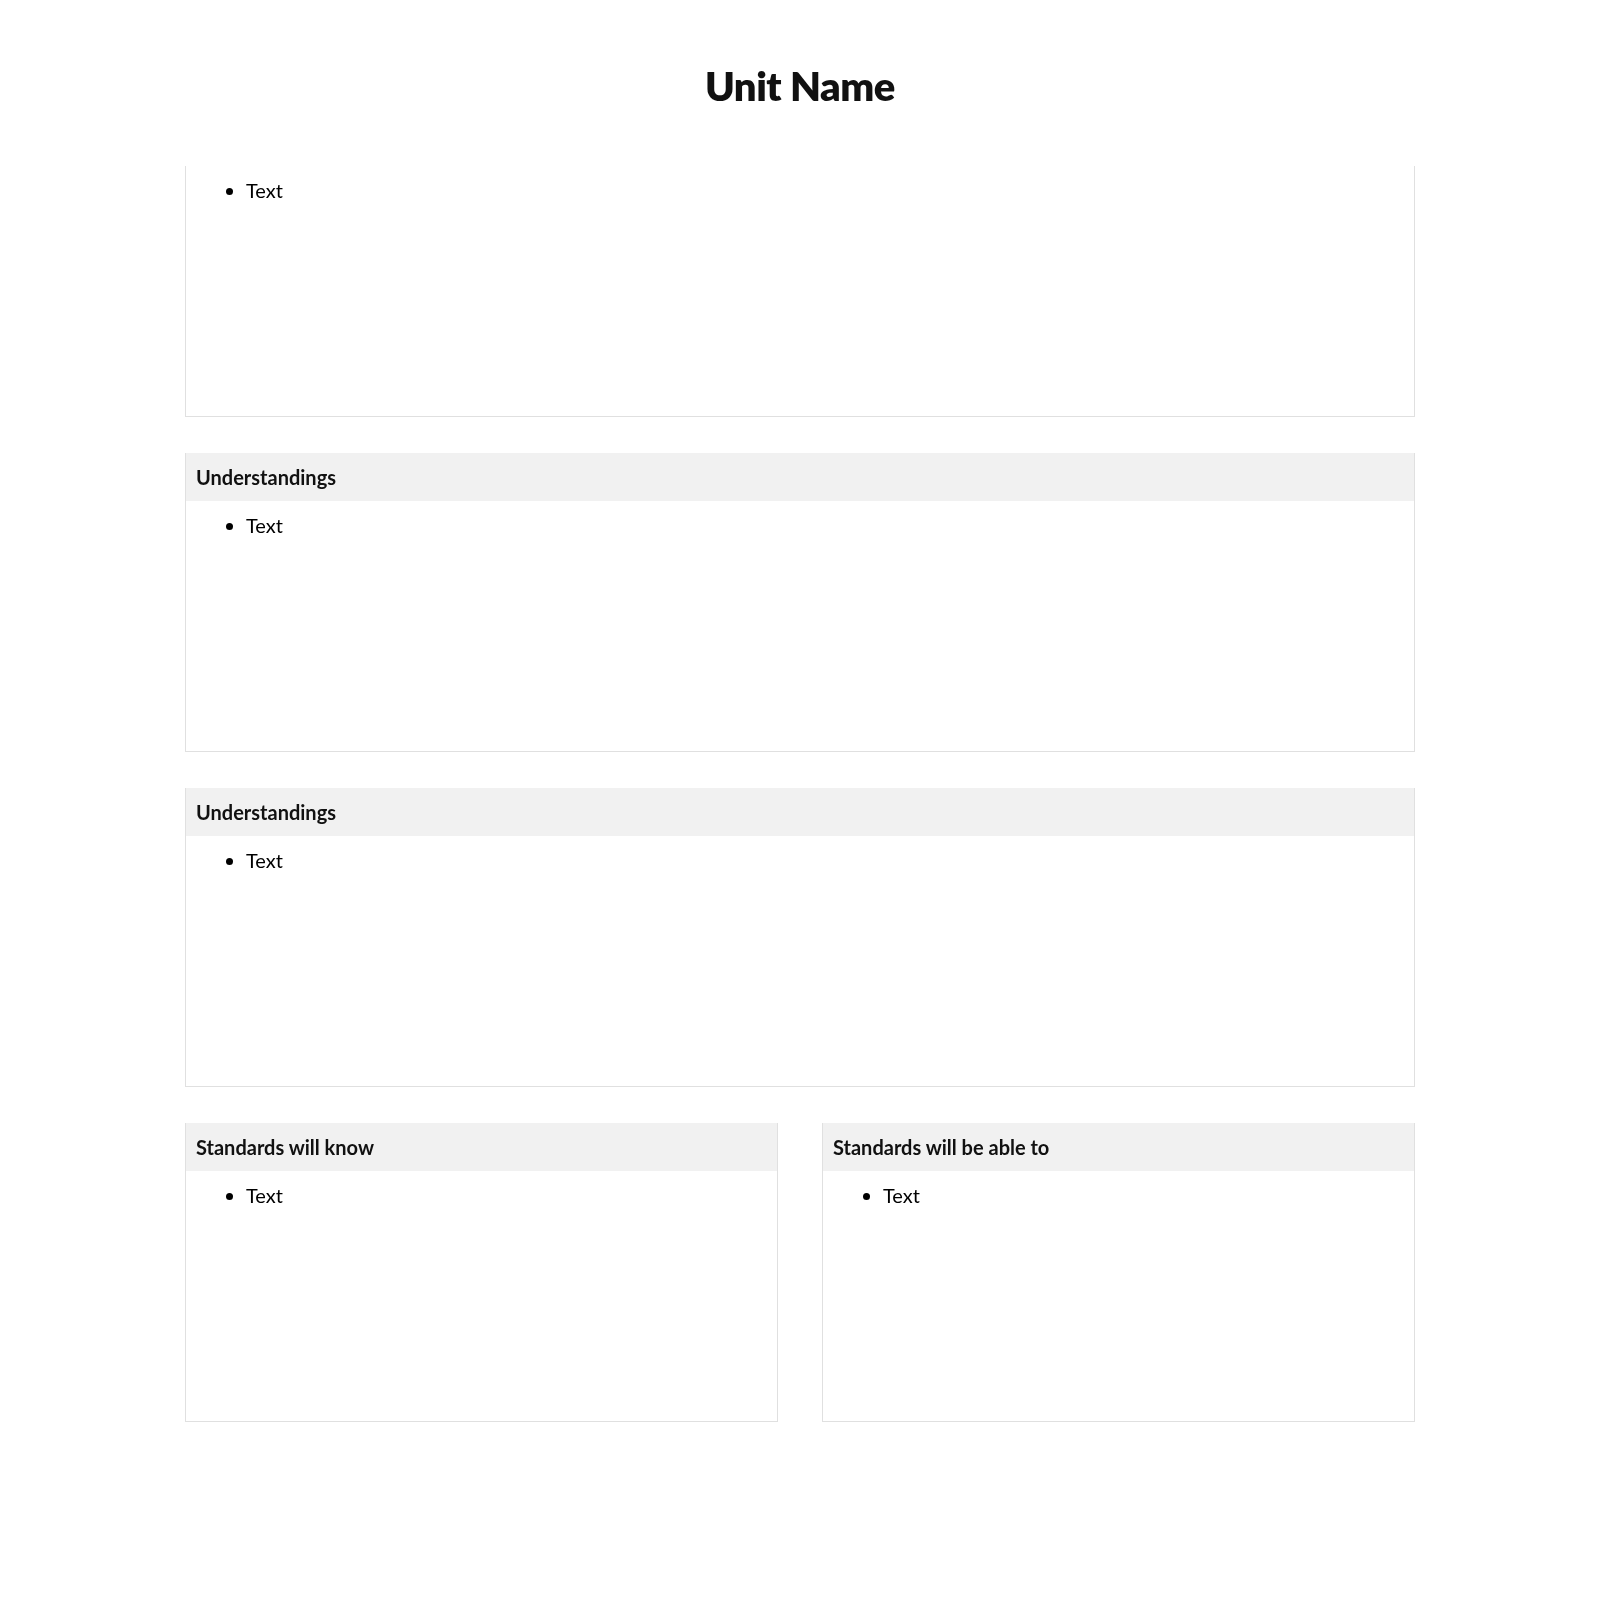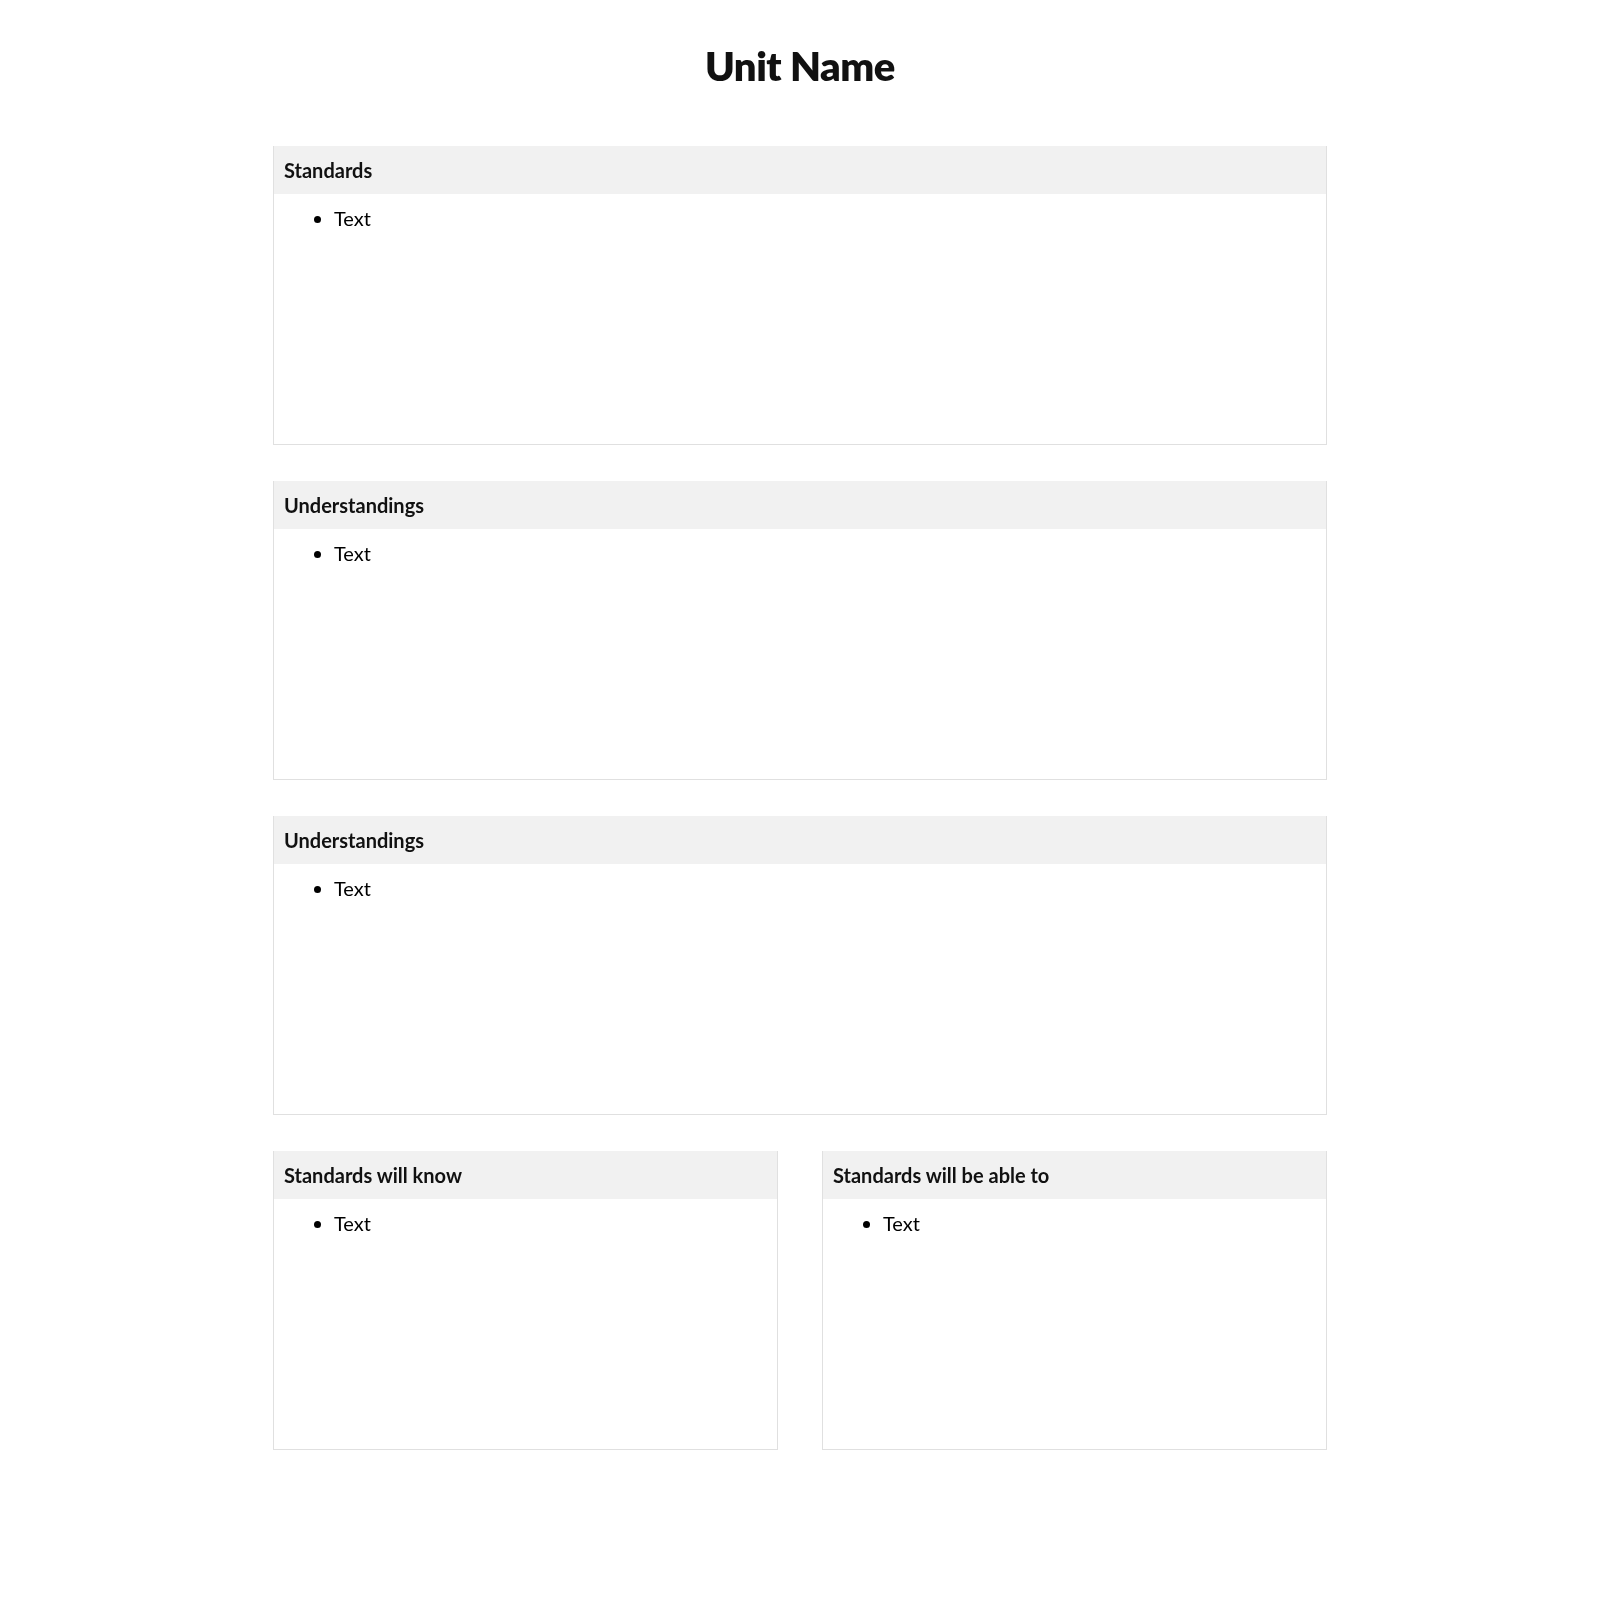--- a/index.html
+++ b/index.html
@@ -8,23 +8,23 @@
       padding: 0;
     }
     body {
       background: #ffffff;
       font-family: "Lato", "Helvetica Neue", Arial, sans-serif;
       color: #111;
       width: 1600px;
       height: 1600px;
     }
     .page {
-      width: 1054px;
+      width: 1230px;
       margin: 0 auto;
-      padding-top: 42px;
+      padding-top: 62px;
     }
     .page-title {
       text-align: center;
       font-size: 40px;
       font-weight: 800;
       letter-spacing: -0.5px;
       margin-bottom: 56px;
     }
     .section {
       border: 1px solid #e0e0e0;
@@ -60,21 +60,20 @@
       margin-bottom: 0;
     }
   </style>
 </head>
 <body>
 
 <div class="page">
   <h1 class="page-title">Unit Name</h1>
 
   <div class="section">
-    <div class="section-header">Standards</div>
     <div class="section-body">
       <ul>
         <li>Text</li>
       </ul>
     </div>
   </div>
 
   <div class="section">
     <div class="section-header">Understandings</div>
     <div class="section-body">

